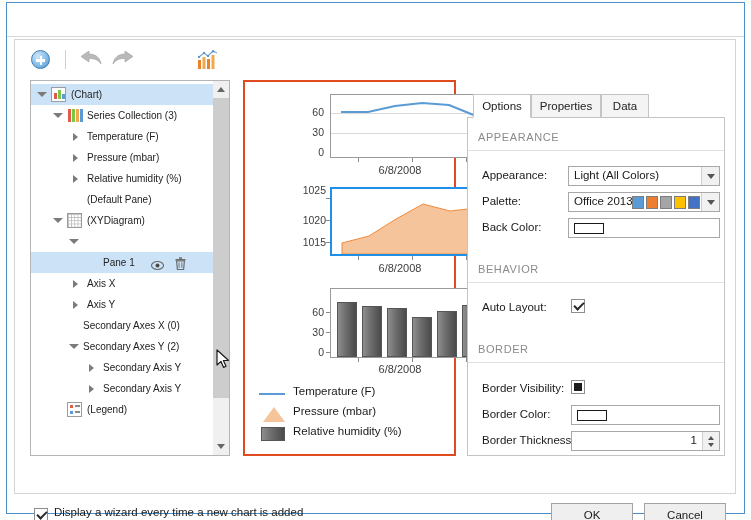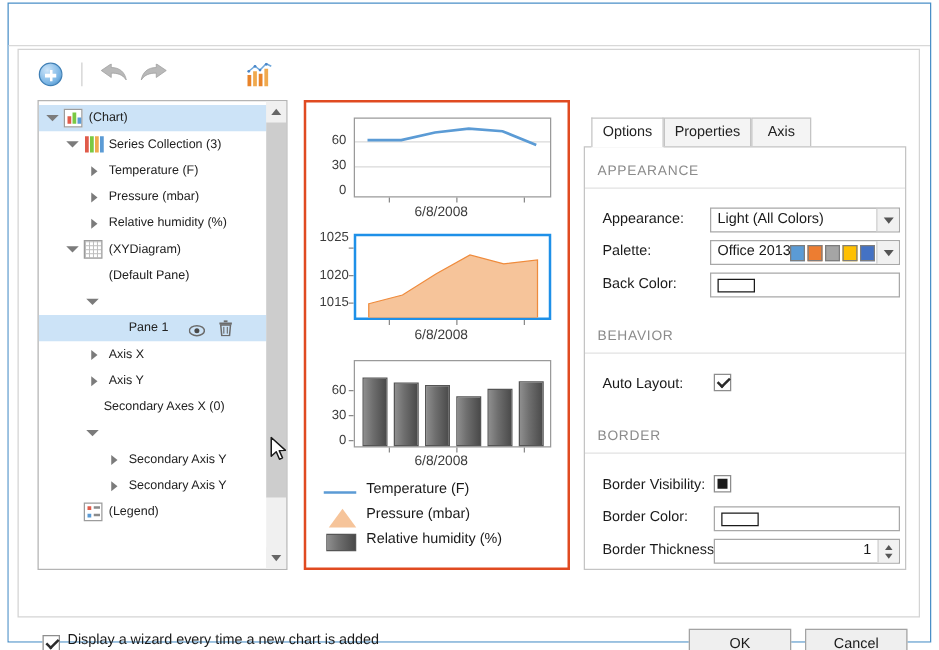--- a/index.html
+++ b/index.html
@@ -180,21 +180,21 @@
   .tsb-thumb {
     position: absolute; left: 0; top: 17px; width: 16px; height: 300px;
     background: #cdcdcd; cursor: default;
   }
   
   .preview {
     position: absolute; left: 228px; top: 40px;
     width: 213px; height: 376px;
     border: 2px solid #e04a21; background: #ffffff;
   }
-  .pane-box { position: absolute; }
+  .pane-box { position: absolute; margin-left: 47px; }
   .axis-lbl {
     position: absolute; font-size: 10.5px; color: #3c3c3c;
     text-align: right; white-space: nowrap;
   }
   .xlabel {
     position: absolute; font-size: 11px; color: #3c3c3c;
     width: 100%; text-align: center;
   }
   .plot {
     position: absolute; border: 1px solid #9a9a9a; background: #ffffff;
@@ -381,26 +381,26 @@
             </div>
             <div class="trow">
               <span class="exp closed" style="left: 42px;"></span>
               <span class="lbl" style="left: 56px;">Pressure (mbar)</span>
             </div>
             <div class="trow">
               <span class="exp closed" style="left: 42px;"></span>
               <span class="lbl" style="left: 56px;">Relative humidity (%)</span>
             </div>
             <div class="trow">
+              <span class="lbl" style="left: 56px;">(Default Pane)</span>
+            </div>
+            <div class="trow">
               <span class="exp open" style="left: 22px;"></span>
               <span class="ic ic-grid" style="left: 36px;"></span>
               <span class="lbl" style="left: 56px;">(XYDiagram)</span>
-            </div>
-            <div class="trow">
-              <span class="lbl" style="left: 56px;">(Default Pane)</span>
             </div>
             <div class="trow">
               <span class="exp open" style="left: 38px;"></span>
             </div>
             <div class="trow sel">
               <span class="lbl" style="left: 72px;">Pane 1</span>
               <span class="eye-ic" style="left: 120px;"><svg width="13" height="11" viewBox="0 0 13 11">
                   <ellipse cx="6.5" cy="5.5" rx="6" ry="4" fill="none" stroke="#6b6b6b" stroke-width="1.2"></ellipse>
                   <circle cx="6.5" cy="5.5" r="2" fill="#4a4a4a"></circle>
                 </svg></span>
@@ -418,20 +418,21 @@
             </div>
             <div class="trow">
               <span class="exp closed" style="left: 42px;"></span>
               <span class="lbl" style="left: 56px;">Axis Y</span>
             </div>
             <div class="trow">
               <span class="lbl" style="left: 52px;">Secondary Axes X (0)</span>
             </div>
             <div class="trow">
               <span class="exp open" style="left: 38px;"></span>
+              <span class="lbl" style="left: 52px;">Secondary Axes Y (2)</span>
             </div>
             <div class="trow">
               <span class="exp closed" style="left: 58px;"></span>
               <span class="lbl" style="left: 72px;">Secondary Axis Y</span>
             </div>
             <div class="trow">
               <span class="exp closed" style="left: 58px;"></span>
               <span class="lbl" style="left: 72px;">Secondary Axis Y</span>
             </div>
             <div class="trow">
@@ -529,21 +530,21 @@
             <div class="leg-sq"></div>
             <span class="t">Relative humidity (%)</span>
           </div>
         </div>
       </div>
 
       <div class="opt-panel">
         <div class="tabs">
           <div class="tab active" style="left:6px;width:58px;">Options</div>
           <div class="tab" style="left:64px;width:70px;">Properties</div>
-          <div class="tab" style="left:134px;width:48px;">Axis</div>
+          <div class="tab" style="left:134px;width:48px;">Data</div>
         </div>
 
         <div class="opt-body">
 
           <div class="sec-head" style="top:13px;">APPEARANCE</div>
           <div class="sec-rule" style="top:32px;"></div>
 
           <div class="frow-lbl" style="top:51px;">Appearance:</div>
           <div class="combo" style="left:100px;top:48px;width:152px;">
             <div class="val">Light (All Colors)</div>

